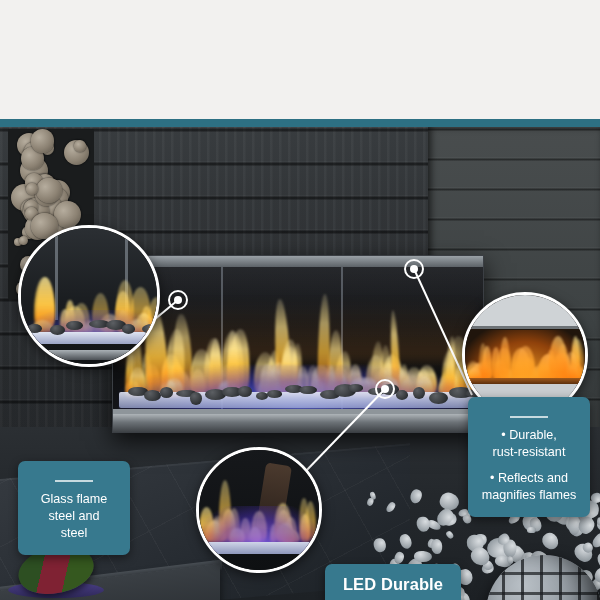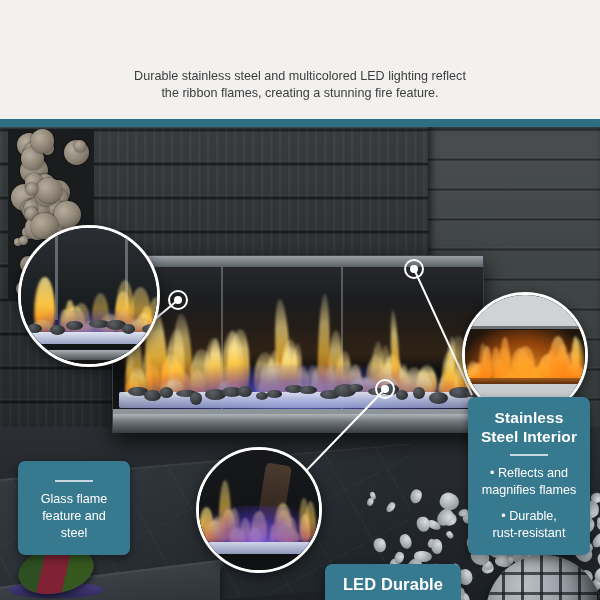--- a/index.html
+++ b/index.html
@@ -255,24 +255,20 @@
   .co-steel { left:468px; top:270px; width:122px; }
   .co-led   { left:325px; top:437px; width:136px; }
   .co-led h3 { font-size:16.5px; }
 </style>
 </head>
 <body>
 
 <div id="stage">
 
   <div class="header">
-    <div class="subtitle">
-      <span>Durable stainless steel and multicolored LED lighting reflect</span><br>
-      <span>the ribbon flames, creating a stunning fire feature.</span>
-    </div>
   </div>
   <div class="divider-bar"></div>
 
   <div class="photo">
 
     <div class="wall"></div>
     <div class="wall-right"></div>
     <div class="logs" id="logs">
         <i style="left:19.8px;top:81.4px;width:19.9px;height:19.9px"></i>
         <i style="left:39.2px;top:75.3px;width:27.7px;height:27.7px"></i>
@@ -705,39 +701,35 @@
     </div>
 
     <div class="dot" style="left:168px; top:163px;"></div>
     <div class="dot" style="left:404px; top:132px;"></div>
     <div class="dot" style="left:375px; top:252px;"></div>
 
     <div class="callout co-glass">
       <div class="rule"></div>
       <p>
         <span>Glass flame</span><br>
-        <span>feature and</span><br>
+        <span>steel and</span><br>
         <span>steel</span>
       </p>
     </div>
 
     <div class="callout co-steel">
-      <h3>
-        <span>Stainless</span><br>
-        <span>Steel Interior</span>
-      </h3>
       <div class="rule"></div>
+      <p>
+        <span>• Durable,</span><br>
+        <span>rust-resistant</span>
+      </p>
       <p>
         <span>• Reflects and</span><br>
         <span>magnifies flames</span>
       </p>
-      <p>
-        <span>• Durable,</span><br>
-        <span>rust-resistant</span>
-      </p>
     </div>
 
     <div class="callout co-led">
       <h3>LED Durable</h3>
 
     </div>
 
   </div>
 </div>
 

